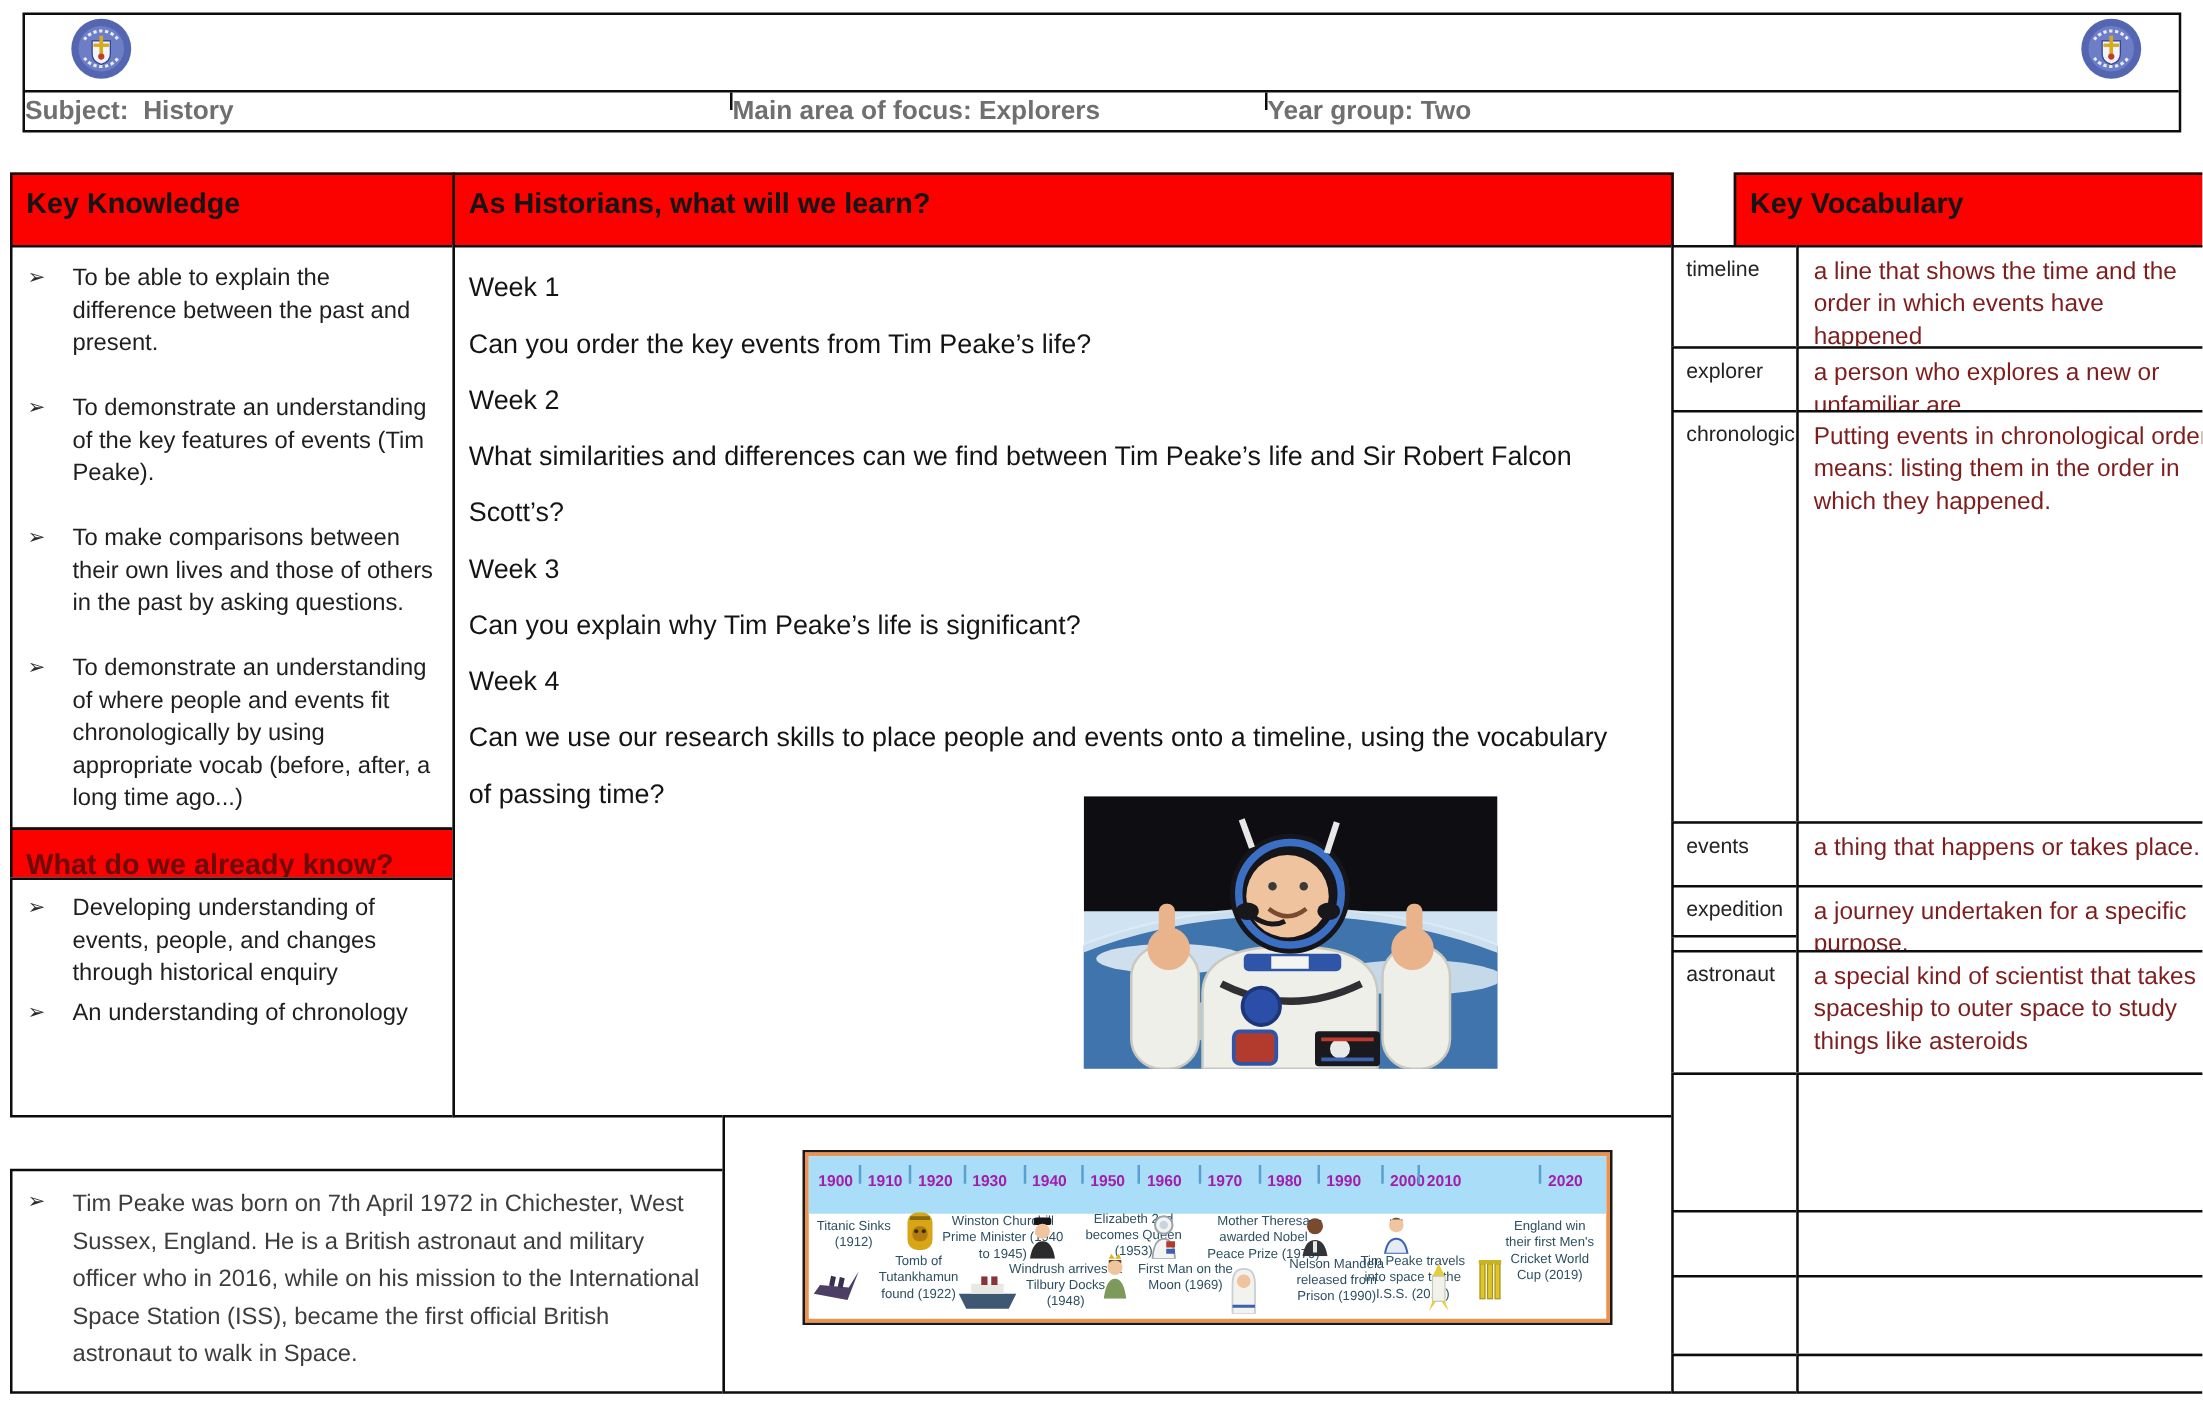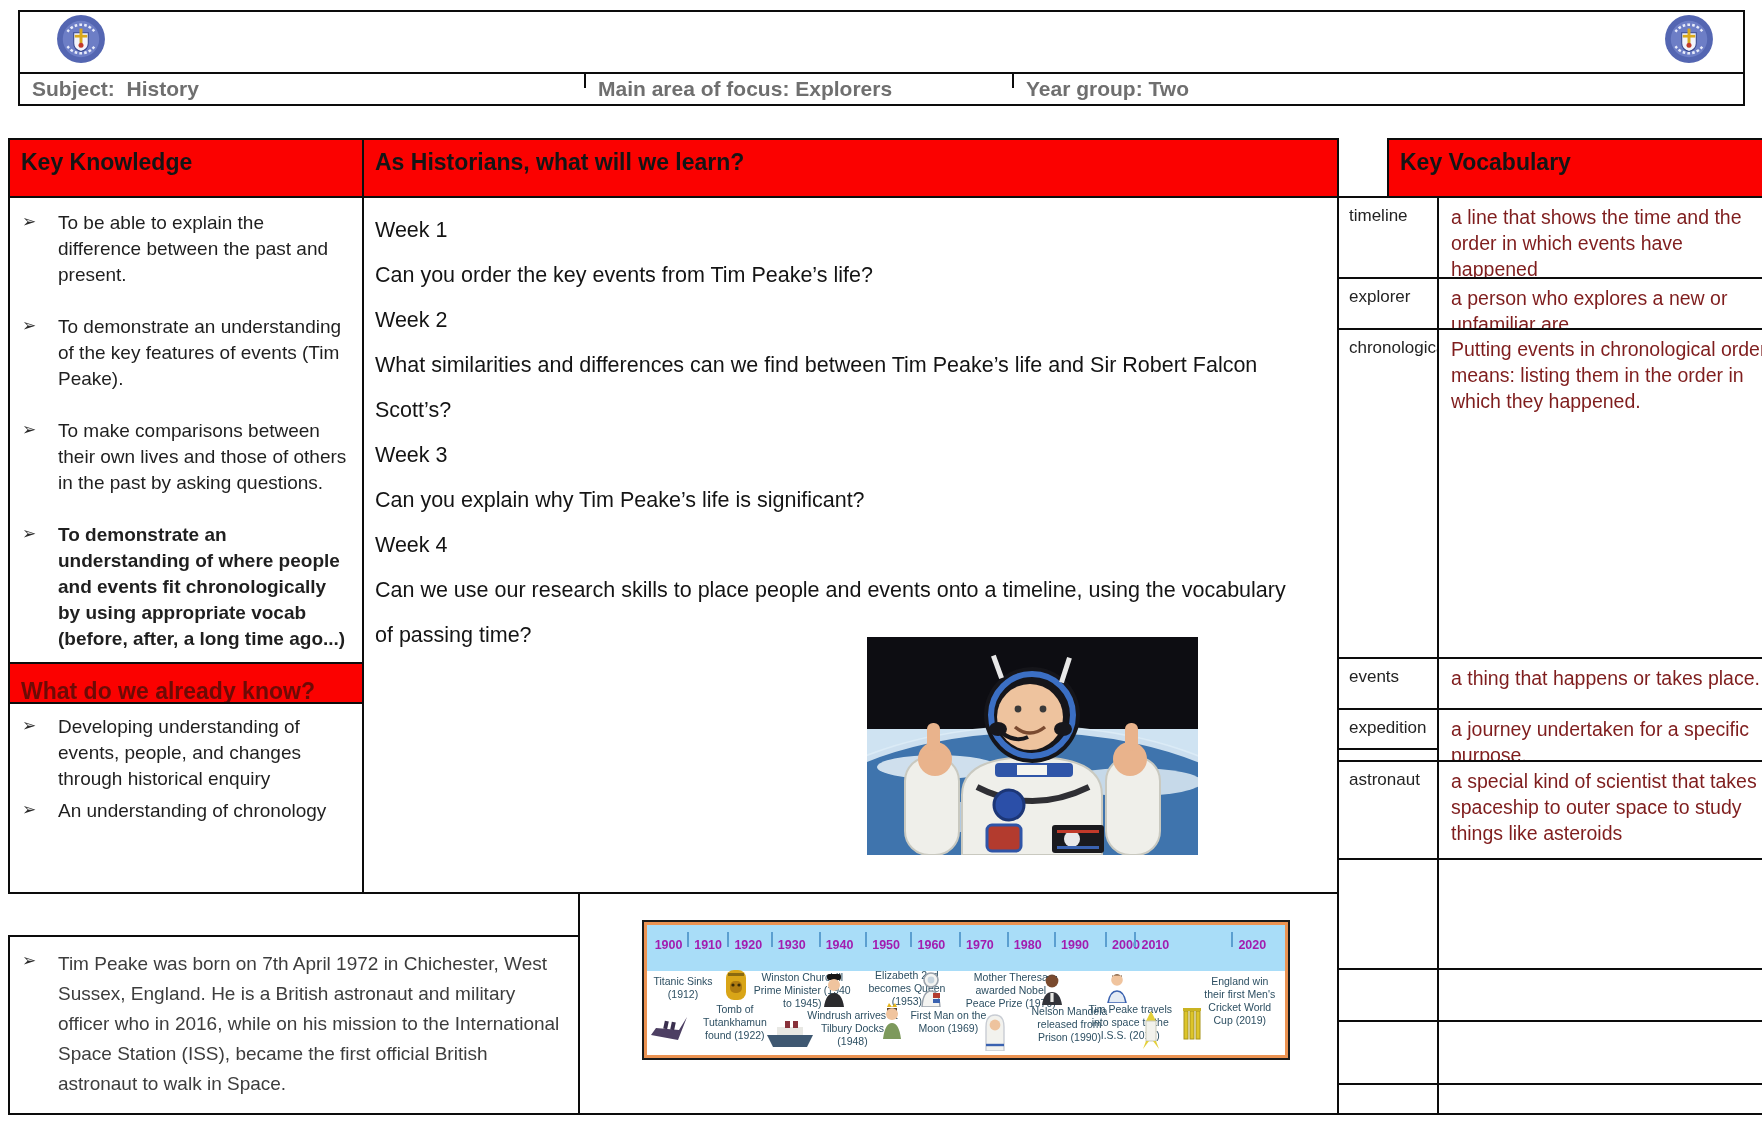--- a/index.html
+++ b/index.html
@@ -8,27 +8,27 @@
   .cell{position:absolute;box-sizing:border-box;border:2px solid #0c0c0c;background:#fff;}
   .red{background:#fb0100;}
   .bar-title{font-weight:bold;font-size:23px;color:#151515;padding:9px 0 0 11px;}
   .bar-title.dark{color:#6d0b06;}
   
   .hdr-box{left:18px;top:10px;width:1727px;height:96px;border:2px solid #0c0c0c;position:absolute;box-sizing:border-box;}
   .school-title{position:absolute;left:0;right:0;top:20px;text-align:center;
                 font-size:40px;color:#8a8a8a;letter-spacing:1px;}
   .sub-row{position:absolute;left:0;right:0;bottom:0;height:30px;border-top:2px solid #0c0c0c;}
   .sub-cell{position:absolute;top:0;bottom:16px;font-size:21px;font-weight:bold;color:#6f6f6f;
-            padding:3px 0 0 12px;white-space:pre-wrap;box-sizing:border-box;}
+            padding:3px 0 0 0;white-space:pre-wrap;box-sizing:border-box;}
   .logo{position:absolute;width:50px;height:50px;}
   
   .li{display:flex;margin-bottom:26px;}
   .li .bullet{width:36px;flex:0 0 36px;color:#2a2a2a;font-size:17px;padding-top:1px;}
   .li .li-text{font-size:19px;line-height:26px;color:#1f1f1f;}
-  .li.bold .li-text{font-weight:bold;}
+  .li.bold .li-text{font-weight:normal;}
   .li.tight{margin-bottom:6px;}
   
   .weeks{padding:10px 30px 0 11px;font-size:21.5px;line-height:45px;color:#141414;}
   
   .vt{left:1337px;width:102px;padding:8px 4px 0 10px;font-size:17px;color:#232323;}
   .vd{left:1437px;width:348px;padding:6px 8px 0 12px;font-size:19.5px;line-height:26px;color:#7f1d1d;}
   
   .facts-text .li-text{font-size:19px;line-height:30px;color:#3d3d3d;}
   
   .tl{left:642px;top:920px;width:648px;height:140px;border:2px solid #1a1a1a;background:#fff;position:absolute;box-sizing:border-box;}

